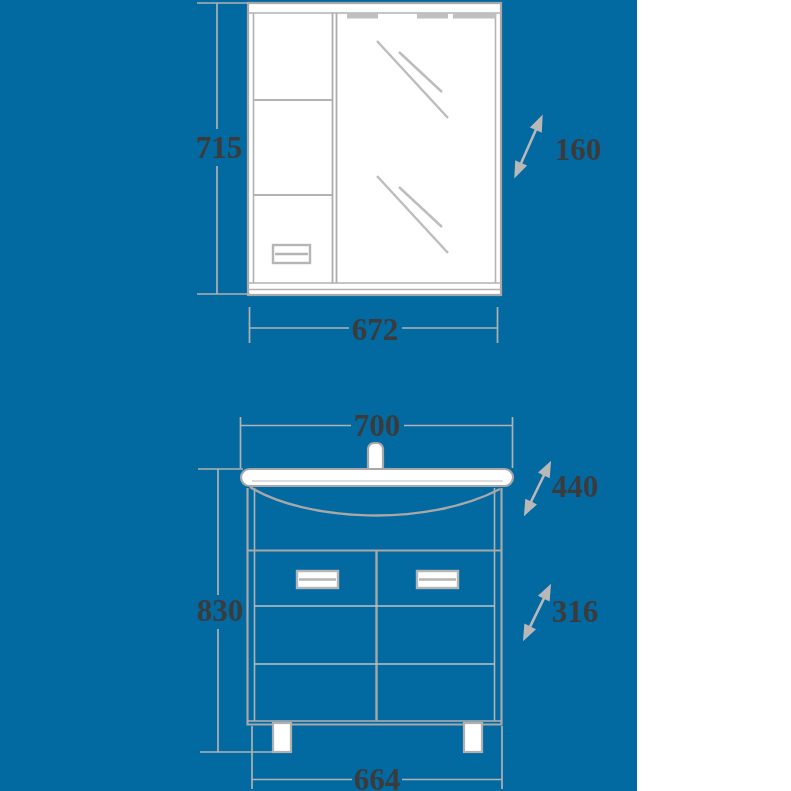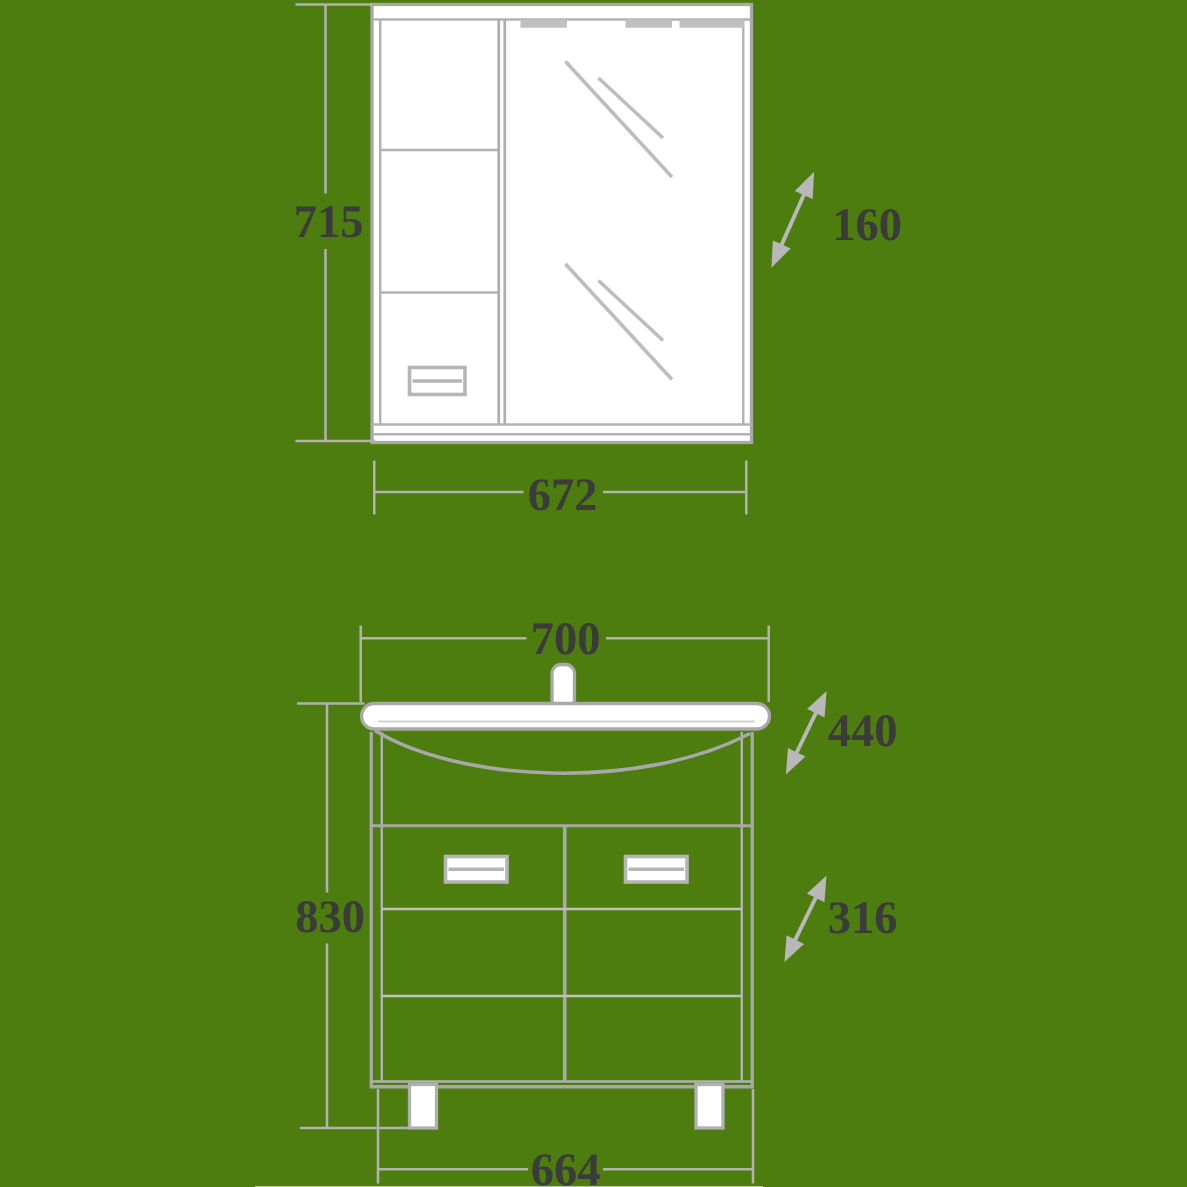--- a/index.html
+++ b/index.html
@@ -1,20 +1,20 @@
 <!DOCTYPE html>
 <html><head>
 <meta charset="utf-8">
 <style>
   html, body { margin: 0; padding: 0; background: #ffffff; }
   .stage {
     position: relative;
-    width: 791px;
+    width: 637px;
     height: 791px;
-    background: #4d7c0f;
+    background: #0369a1;
     overflow: hidden;
     font-family: "Liberation Serif", "DejaVu Serif", serif;
   }
   svg { display: block; }
   .dim-text {
     font-family: "Liberation Serif", "DejaVu Serif", serif;
     font-weight: bold;
     font-size: 31px;
     fill: #3b3b3b;
   }

